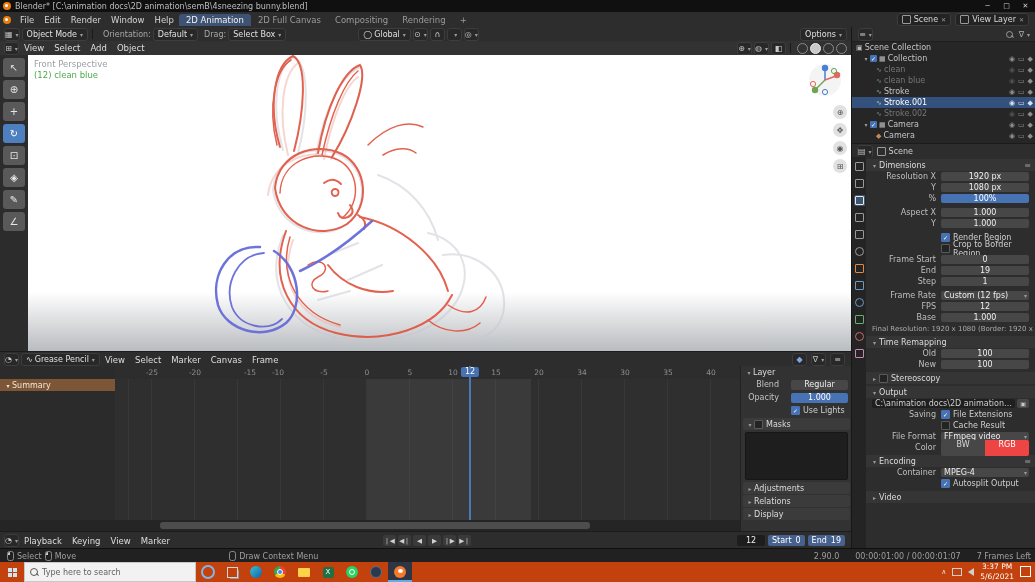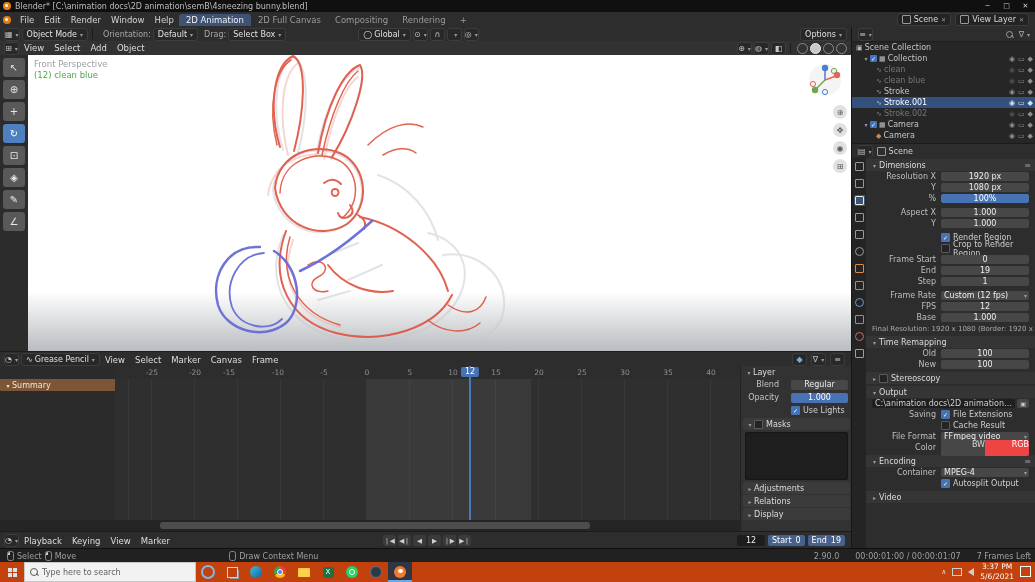--- a/index.html
+++ b/index.html
@@ -117,21 +117,21 @@
   .phdr .tw{width:9px;}
   .prow{display:flex;align-items:center;height:11px;padding-right:6px;}
   .plabel{width:70px;text-align:right;padding-right:5px;color:#bfbfbf;flex:none;white-space:nowrap;overflow:hidden;}
   .pfield{flex:1;background:#474747;border-radius:2px;height:9px;line-height:9px;text-align:center;color:#ededed;white-space:nowrap;overflow:hidden;}
   .pfield.blue{background:#4772b3;color:#fff;}
   .pfield.ddl{text-align:left;padding-left:3px;display:flex;}
   .pfield.ddl .caret{margin-left:auto;margin-right:2px;}
   .pcb{width:7px;height:7px;border:1px solid #5a5a5a;border-radius:1px;background:#242424;color:#fff;font-size:6px;line-height:7px;text-align:center;flex:none;margin-right:3px;}
   .pcb.on{background:#4772b3;border-color:#4772b3;}
   .pinfo{font-size:7px;color:#a9a9a9;padding:2px 0 1px 6px;white-space:nowrap;overflow:hidden;}
-  .seg{flex:1;background:#474747;height:16px;line-height:9px;text-align:right;color:#d8d8d8;}
+  .seg{flex:1;background:#474747;height:16px;line-height:9px;text-align:center;color:#d8d8d8;}
   .seg.on{background:#ef4444;color:#fff;}
   .pathfld{flex:1;background:#1f1f1f;border-radius:2px;height:9px;line-height:9px;color:#cfcfcf;padding:0 3px;white-space:nowrap;overflow:hidden;text-overflow:ellipsis;text-align:left;}
   .folderbtn{width:12px;height:9px;background:#474747;border-radius:2px;margin-left:2px;color:#c9c9c9;font-size:6px;text-align:center;line-height:9px;flex:none;}
 </style>
 </head>
 <body>
 
 <div id="root">
 
   <div class="abs titlebar">
@@ -409,29 +409,29 @@
   <div class="abs dchan">
     <div class="drow-summary">
       <span class="tw" style="color:#f2e6d4;">▾</span>
       <span>Summary</span>
     </div>
   </div>
 
   <div class="abs druler">
     <span class="tick" style="left:37px">-25</span>
     <span class="tick" style="left:80px">-20</span>
-    <span class="tick" style="left:114px">-15</span>
+    <span class="tick" style="left:135px">-15</span>
     <span class="tick" style="left:163px">-10</span>
     <span class="tick" style="left:209px">-5</span>
     <span class="tick" style="left:252px">0</span>
     <span class="tick" style="left:295px">5</span>
     <span class="tick" style="left:338px">10</span>
     <span class="tick" style="left:381px">15</span>
     <span class="tick" style="left:424px">20</span>
-    <span class="tick" style="left:467px">25</span>
+    <span class="tick" style="left:467px">34</span>
     <span class="tick" style="left:510px">30</span>
     <span class="tick" style="left:553px">35</span>
     <span class="tick" style="left:596px">40</span>
   </div>
 
   <div class="abs dgrid">
     <div class="drange"></div>
   </div>
   <div class="abs playhead"></div>
   <div class="abs phbadge">12</div>
@@ -578,21 +578,21 @@
       </div>
     <div style="height:3px;"></div>
     <div class="prow">
         <span class="plabel"></span>
         <span class="pcb on">✓</span>
         <span>Render Region</span>
       </div>
     <div class="prow">
         <span class="plabel"></span>
         <span class="pcb"></span>
-        <span>Crop to Render Region</span>
+        <span>Crop to Border Region</span>
       </div>
     <div class="prow">
         <span class="plabel">Frame Start</span>
         <span class="pfield">0</span>
       </div>
     <div class="prow">
         <span class="plabel">End</span>
         <span class="pfield">19</span>
       </div>
     <div class="prow">

